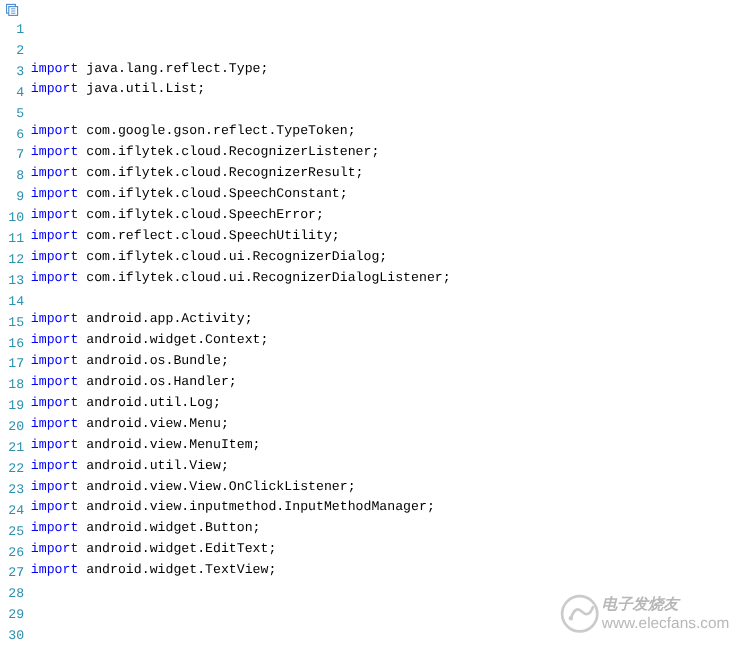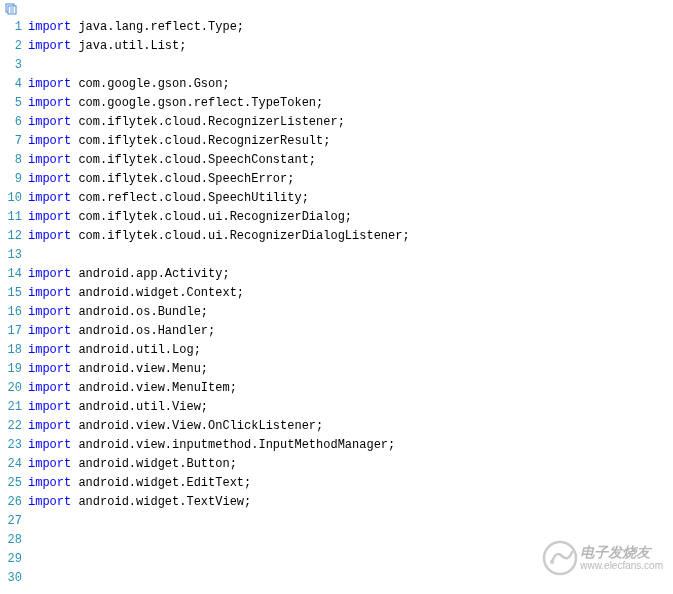--- a/index.html
+++ b/index.html
@@ -40,20 +40,21 @@
       padding-right: 6px;
       user-select: none;
       line-height: 19px;
     }
     .gutter .line-num {
       height: 19px;
     }
     .code {
       flex: 1;
       line-height: 19px;
+      margin-top: 35px;
     }
     .code-line {
       height: 19px;
       white-space: pre;
     }
     .keyword {
       color: #0000ff;
     }
     .plain {
       color: #000000;
@@ -77,21 +78,21 @@
       font-family: 'SimHei', sans-serif;
       color: #888;
       line-height: 1.2;
     }
     .watermark-title {
       font-size: 14px;
       font-style: italic;
       font-weight: bold;
     }
     .watermark-url {
-      font-size: 10px;
+      font-size: 14px;
     }
   </style>
 </head>
 <body>
 
 <div class="toolbar">
   <span class="copy-icon">
     <svg viewBox="0 0 14 14">
       <rect x="2" y="2" width="8" height="8" fill="#fff" stroke="#4a8bd4" stroke-width="1"></rect>
       <rect x="4" y="4" width="8" height="8" fill="#fff" stroke="#4a8bd4" stroke-width="1"></rect>
@@ -132,21 +133,20 @@
       <div class="line-num">26</div>
       <div class="line-num">27</div>
       <div class="line-num">28</div>
       <div class="line-num">29</div>
       <div class="line-num">30</div>
     </div>
   <div class="code" id="code">
       <div class="code-line"><span class="keyword">import</span><span class="plain"> java.lang.reflect.Type;</span></div>
       <div class="code-line"><span class="keyword">import</span><span class="plain"> java.util.List;</span></div>
       <div class="code-line">&nbsp;</div>
-      <div class="code-line"><span class="keyword">import</span><span class="plain"> com.google.gson.Gson;</span></div>
       <div class="code-line"><span class="keyword">import</span><span class="plain"> com.google.gson.reflect.TypeToken;</span></div>
       <div class="code-line"><span class="keyword">import</span><span class="plain"> com.iflytek.cloud.RecognizerListener;</span></div>
       <div class="code-line"><span class="keyword">import</span><span class="plain"> com.iflytek.cloud.RecognizerResult;</span></div>
       <div class="code-line"><span class="keyword">import</span><span class="plain"> com.iflytek.cloud.SpeechConstant;</span></div>
       <div class="code-line"><span class="keyword">import</span><span class="plain"> com.iflytek.cloud.SpeechError;</span></div>
       <div class="code-line"><span class="keyword">import</span><span class="plain"> com.reflect.cloud.SpeechUtility;</span></div>
       <div class="code-line"><span class="keyword">import</span><span class="plain"> com.iflytek.cloud.ui.RecognizerDialog;</span></div>
       <div class="code-line"><span class="keyword">import</span><span class="plain"> com.iflytek.cloud.ui.RecognizerDialogListener;</span></div>
       <div class="code-line">&nbsp;</div>
       <div class="code-line"><span class="keyword">import</span><span class="plain"> android.app.Activity;</span></div>

